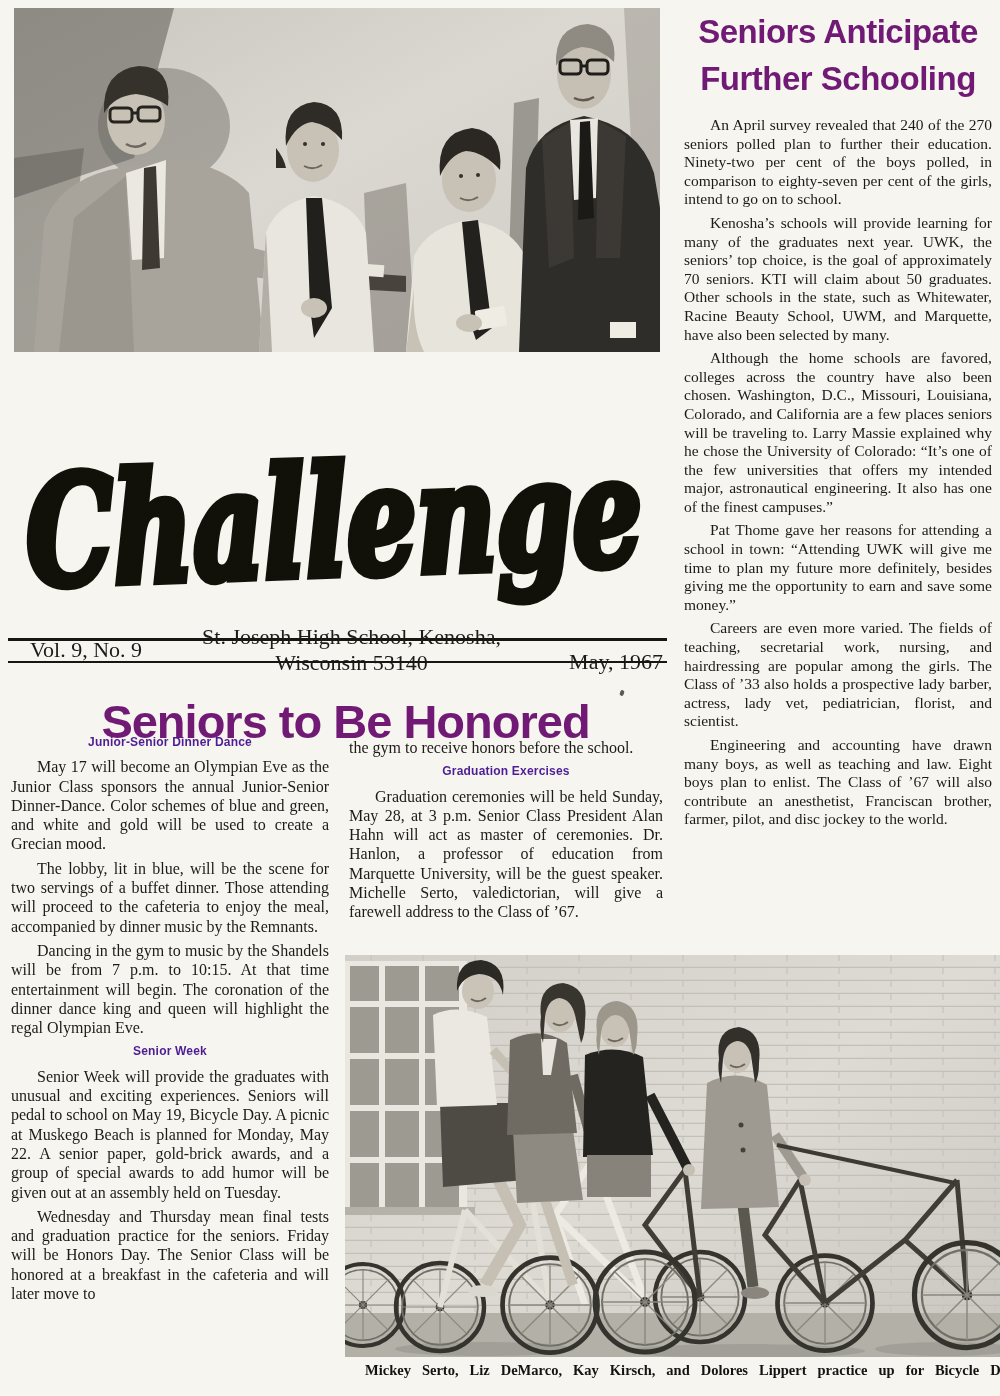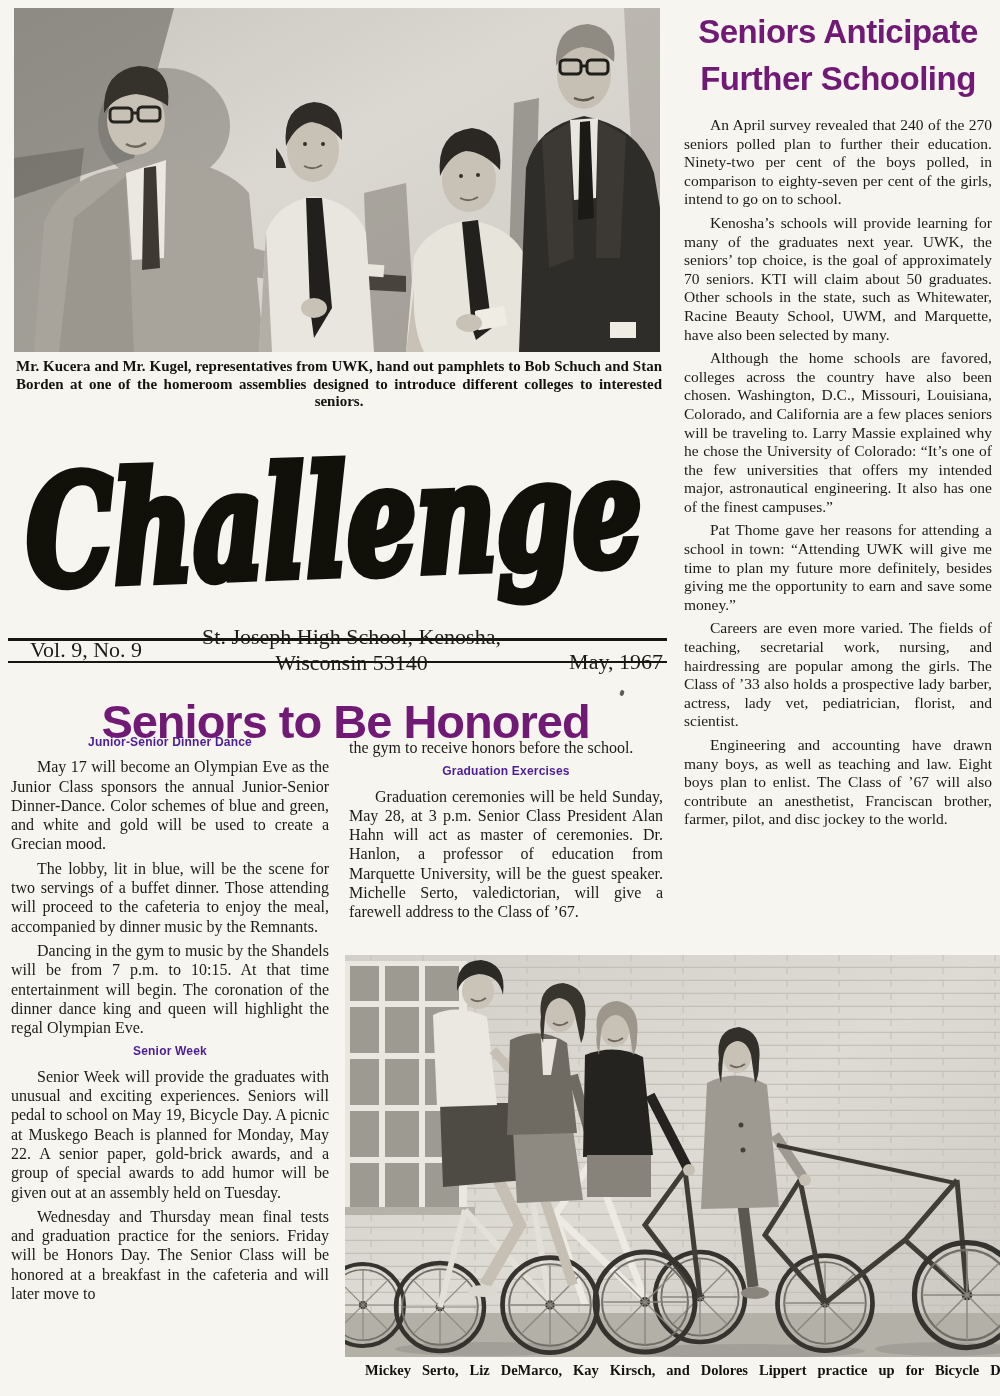--- a/index.html
+++ b/index.html
@@ -139,21 +139,20 @@
       <g stroke="#1f1d1a" stroke-width="3" fill="none">
         <rect x="546" y="52" width="21" height="14" rx="4"></rect>
           <rect x="573" y="52" width="21" height="14" rx="4"></rect>
           <line x1="567" y1="58" x2="573" y2="58"></line>
       </g>
       <path d="M560,90 Q570,95 580,89" stroke="#5f584e" stroke-width="2.5" fill="none"></path>
       <rect x="596" y="314" width="26" height="16" fill="#efece4"></rect>
     </g>
   </svg>
 
-  <div id="top-caption" class="caption">Mr. Kucera and Mr. Kugel, representatives from UWK, hand out pamphlets to Bob Schuch and Stan Borden at one of the homeroom assemblies designed to introduce different colleges to interested seniors.</div>
 
   <div class="right-col">
     <h1 id="right-headline" class="big-head">
       <span>Seniors Anticipate</span><br>
       <span>Further Schooling</span>
     </h1>
     <div class="body-text">
       <p>An April survey revealed that 240 of the 270 seniors polled plan to further their education. Ninety-two per cent of the boys polled, in comparison to eighty-seven per cent of the girls, intend to go on to school.</p>
       <p>Kenosha’s schools will provide learning for many of the graduates next year. UWK, the seniors’ top choice, is the goal of approximately 70 seniors. KTI will claim about 50 graduates. Other schools in the state, such as Whitewater, Racine Beauty School, UWM, and Marquette, have also been selected by many.</p>
       <p>Although the home schools are favored, colleges across the country have also been chosen. Washington, D.C., Missouri, Louisiana, Colorado, and California are a few places seniors will be traveling to. Larry Massie explained why he chose the University of Colorado: “It’s one of the few universities that offers my intended major, astronautical engineering. It also has one of the finest campuses.”</p>

